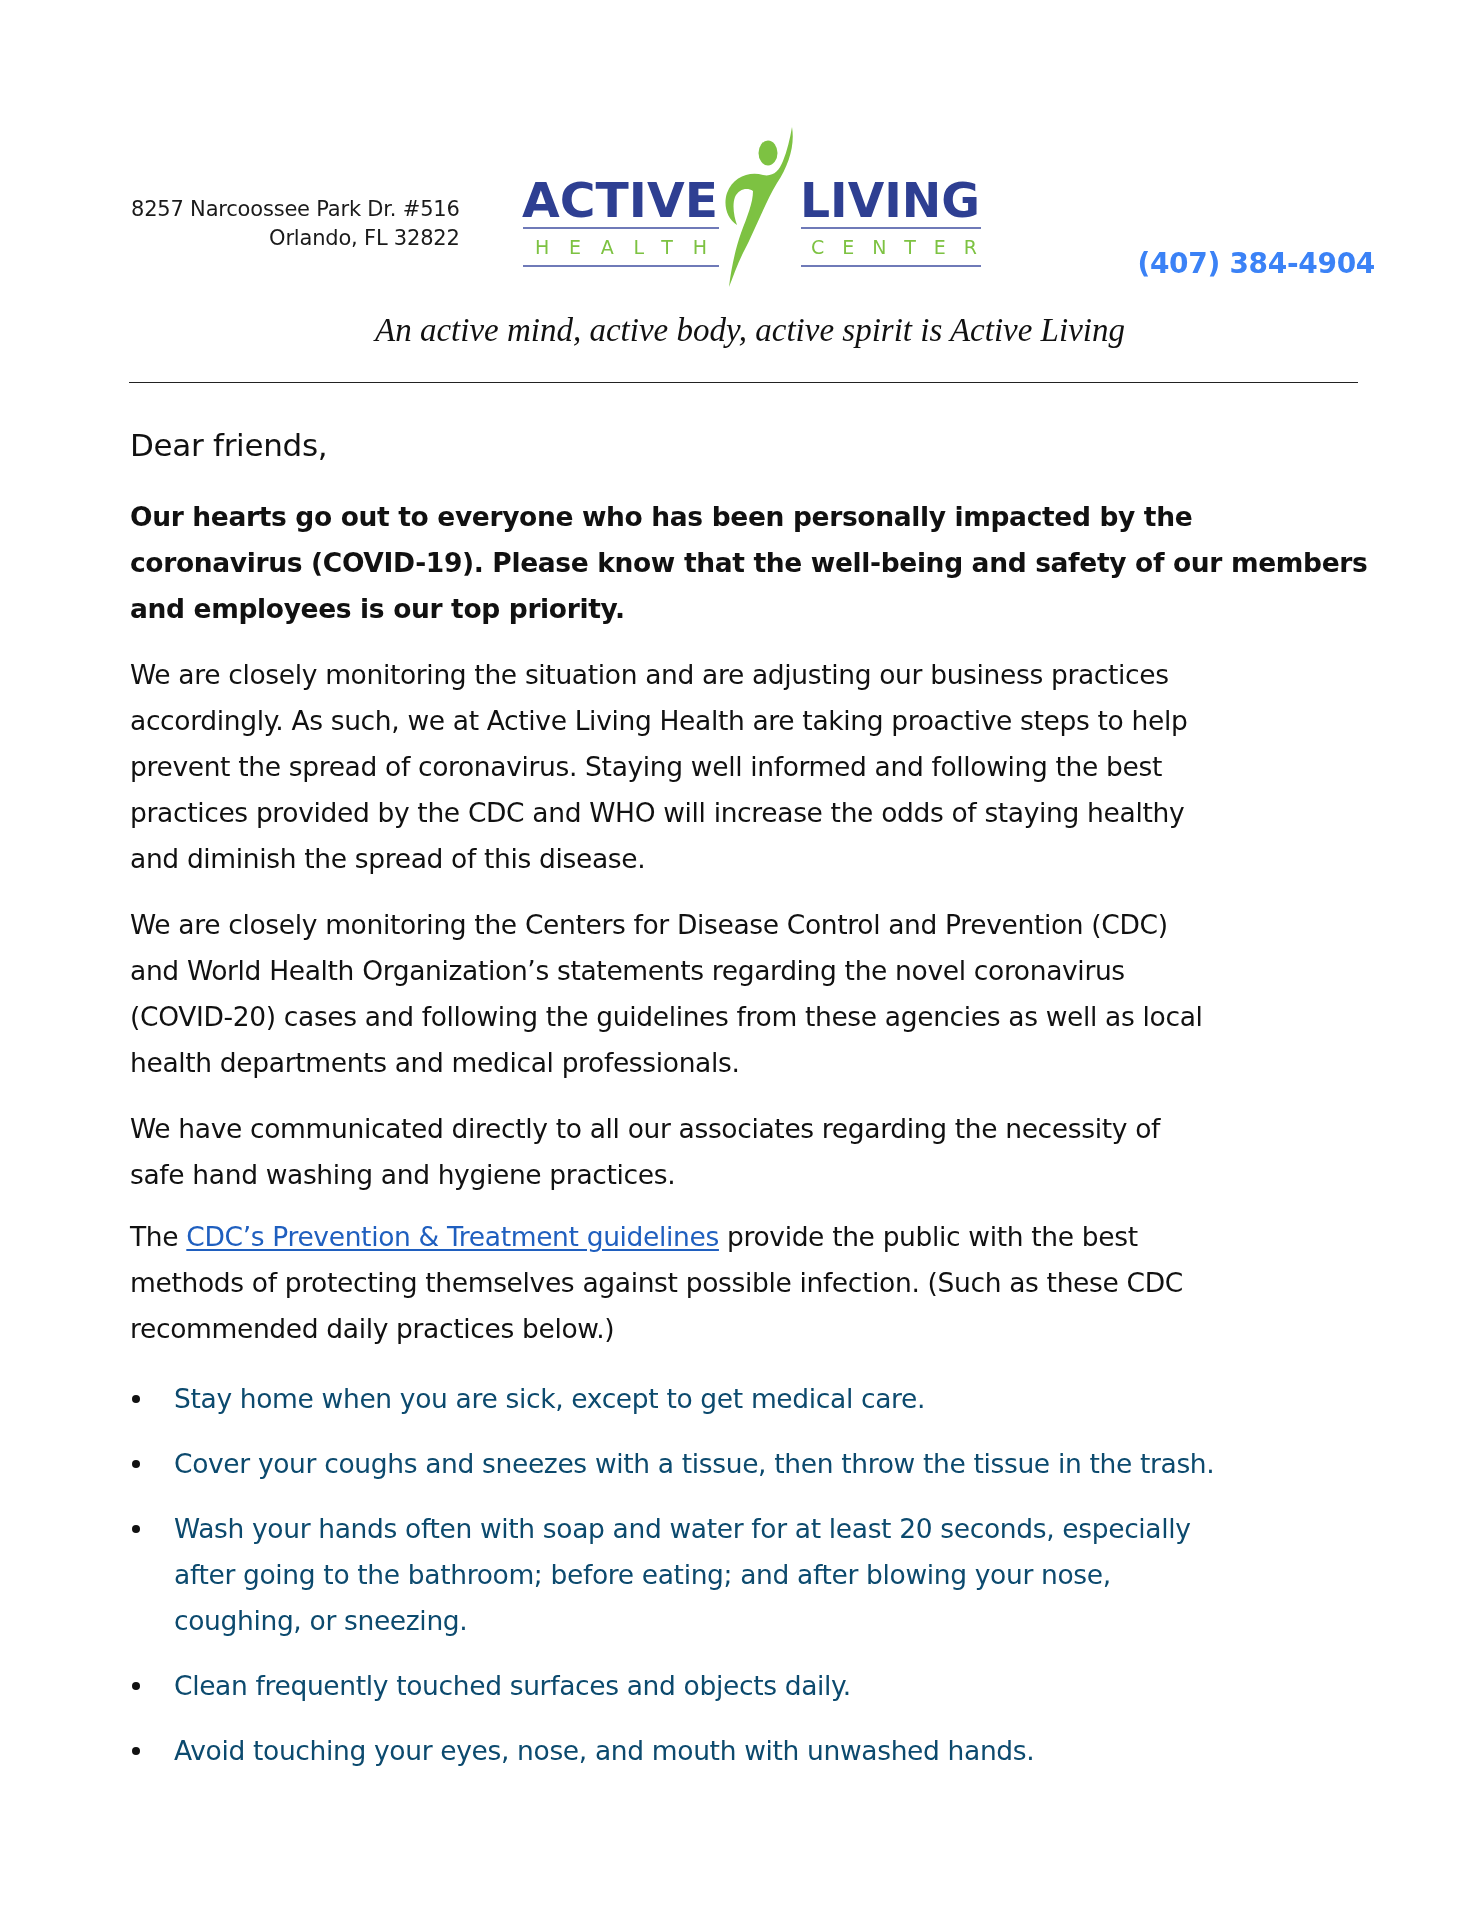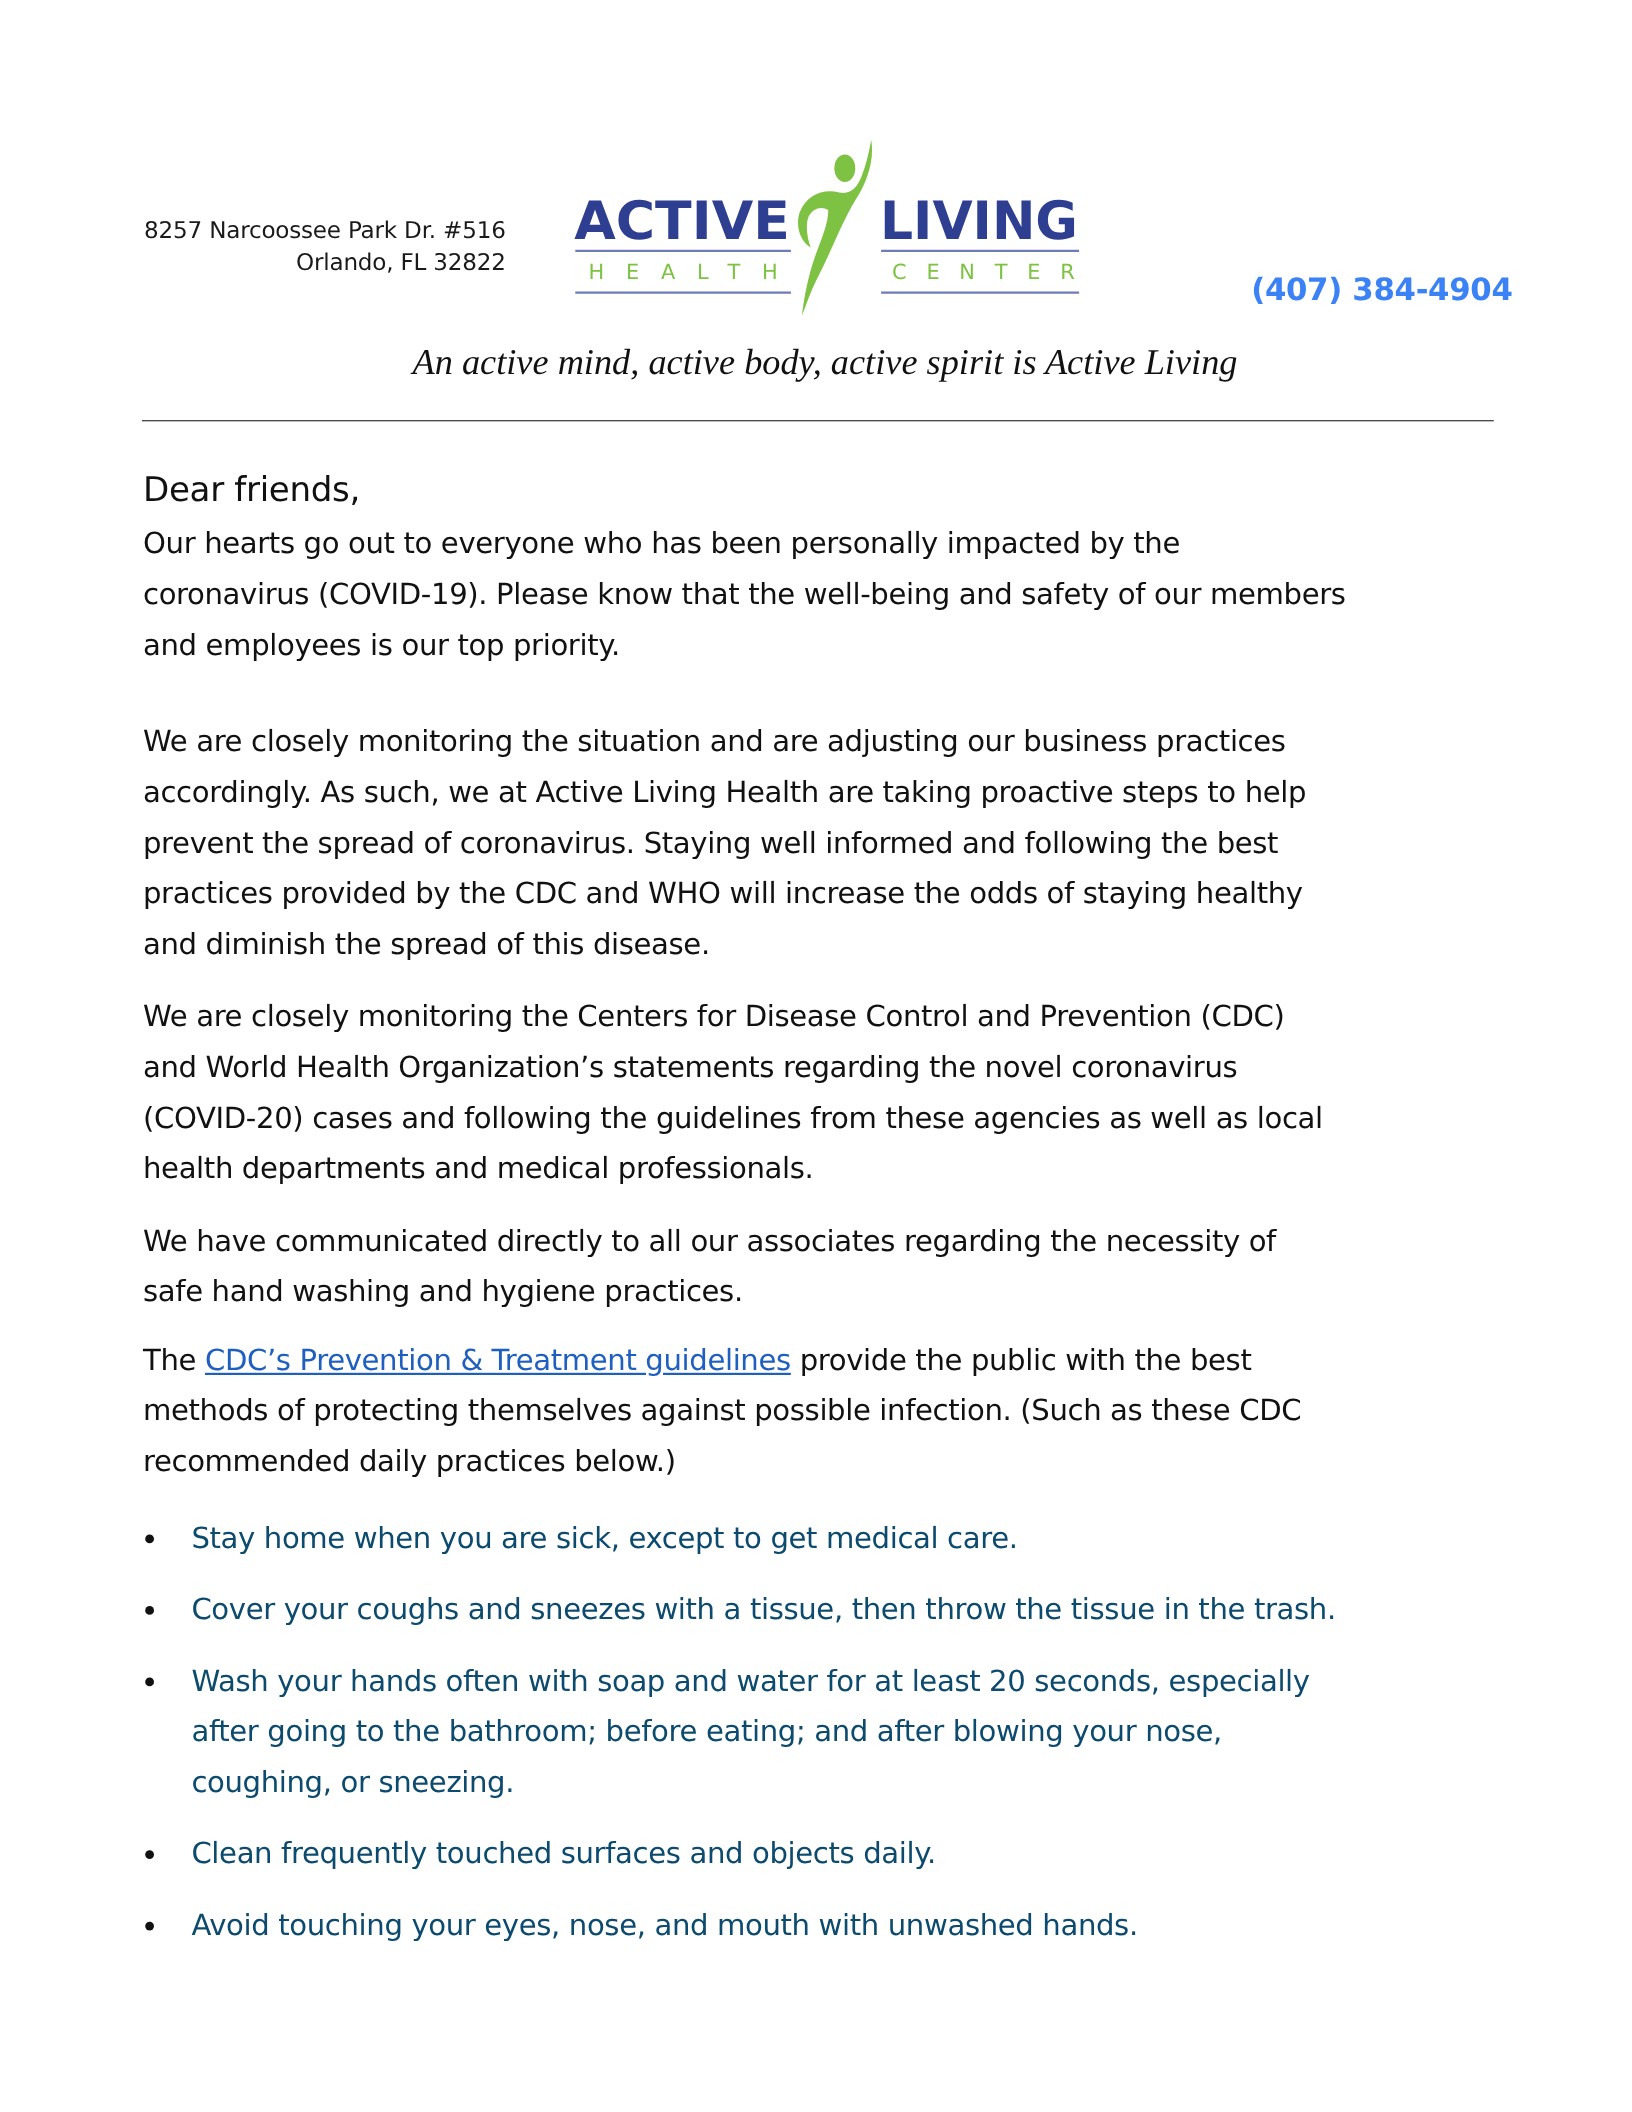--- a/index.html
+++ b/index.html
@@ -51,21 +51,21 @@
 </div>
 
 <div class="abs phone">(407) 384-4904</div>
 
 <div class="abs tagline">An active mind, active body, active spirit is Active Living</div>
 
 <div class="abs rule"></div>
 
 <div class="abs greeting">Dear friends,</div>
 
-<div class="abs para" style="top:472px;">
+<div class="abs para" style="top:494px;font-weight:bold;">
   <span class="ln">Our hearts go out to everyone who has been personally impacted by the</span>
   <span class="ln">coronavirus (COVID-19). Please know that the well-being and safety of our members</span>
   <span class="ln">and employees is our top priority.</span>
 </div>
 
 <div class="abs para" style="top:652px;">
   <span class="ln">We are closely monitoring the situation and are adjusting our business practices</span>
   <span class="ln">accordingly. As such, we at Active Living Health are taking proactive steps to help</span>
   <span class="ln">prevent the spread of coronavirus. Staying well informed and following the best</span>
   <span class="ln">practices provided by the CDC and WHO will increase the odds of staying healthy</span>

